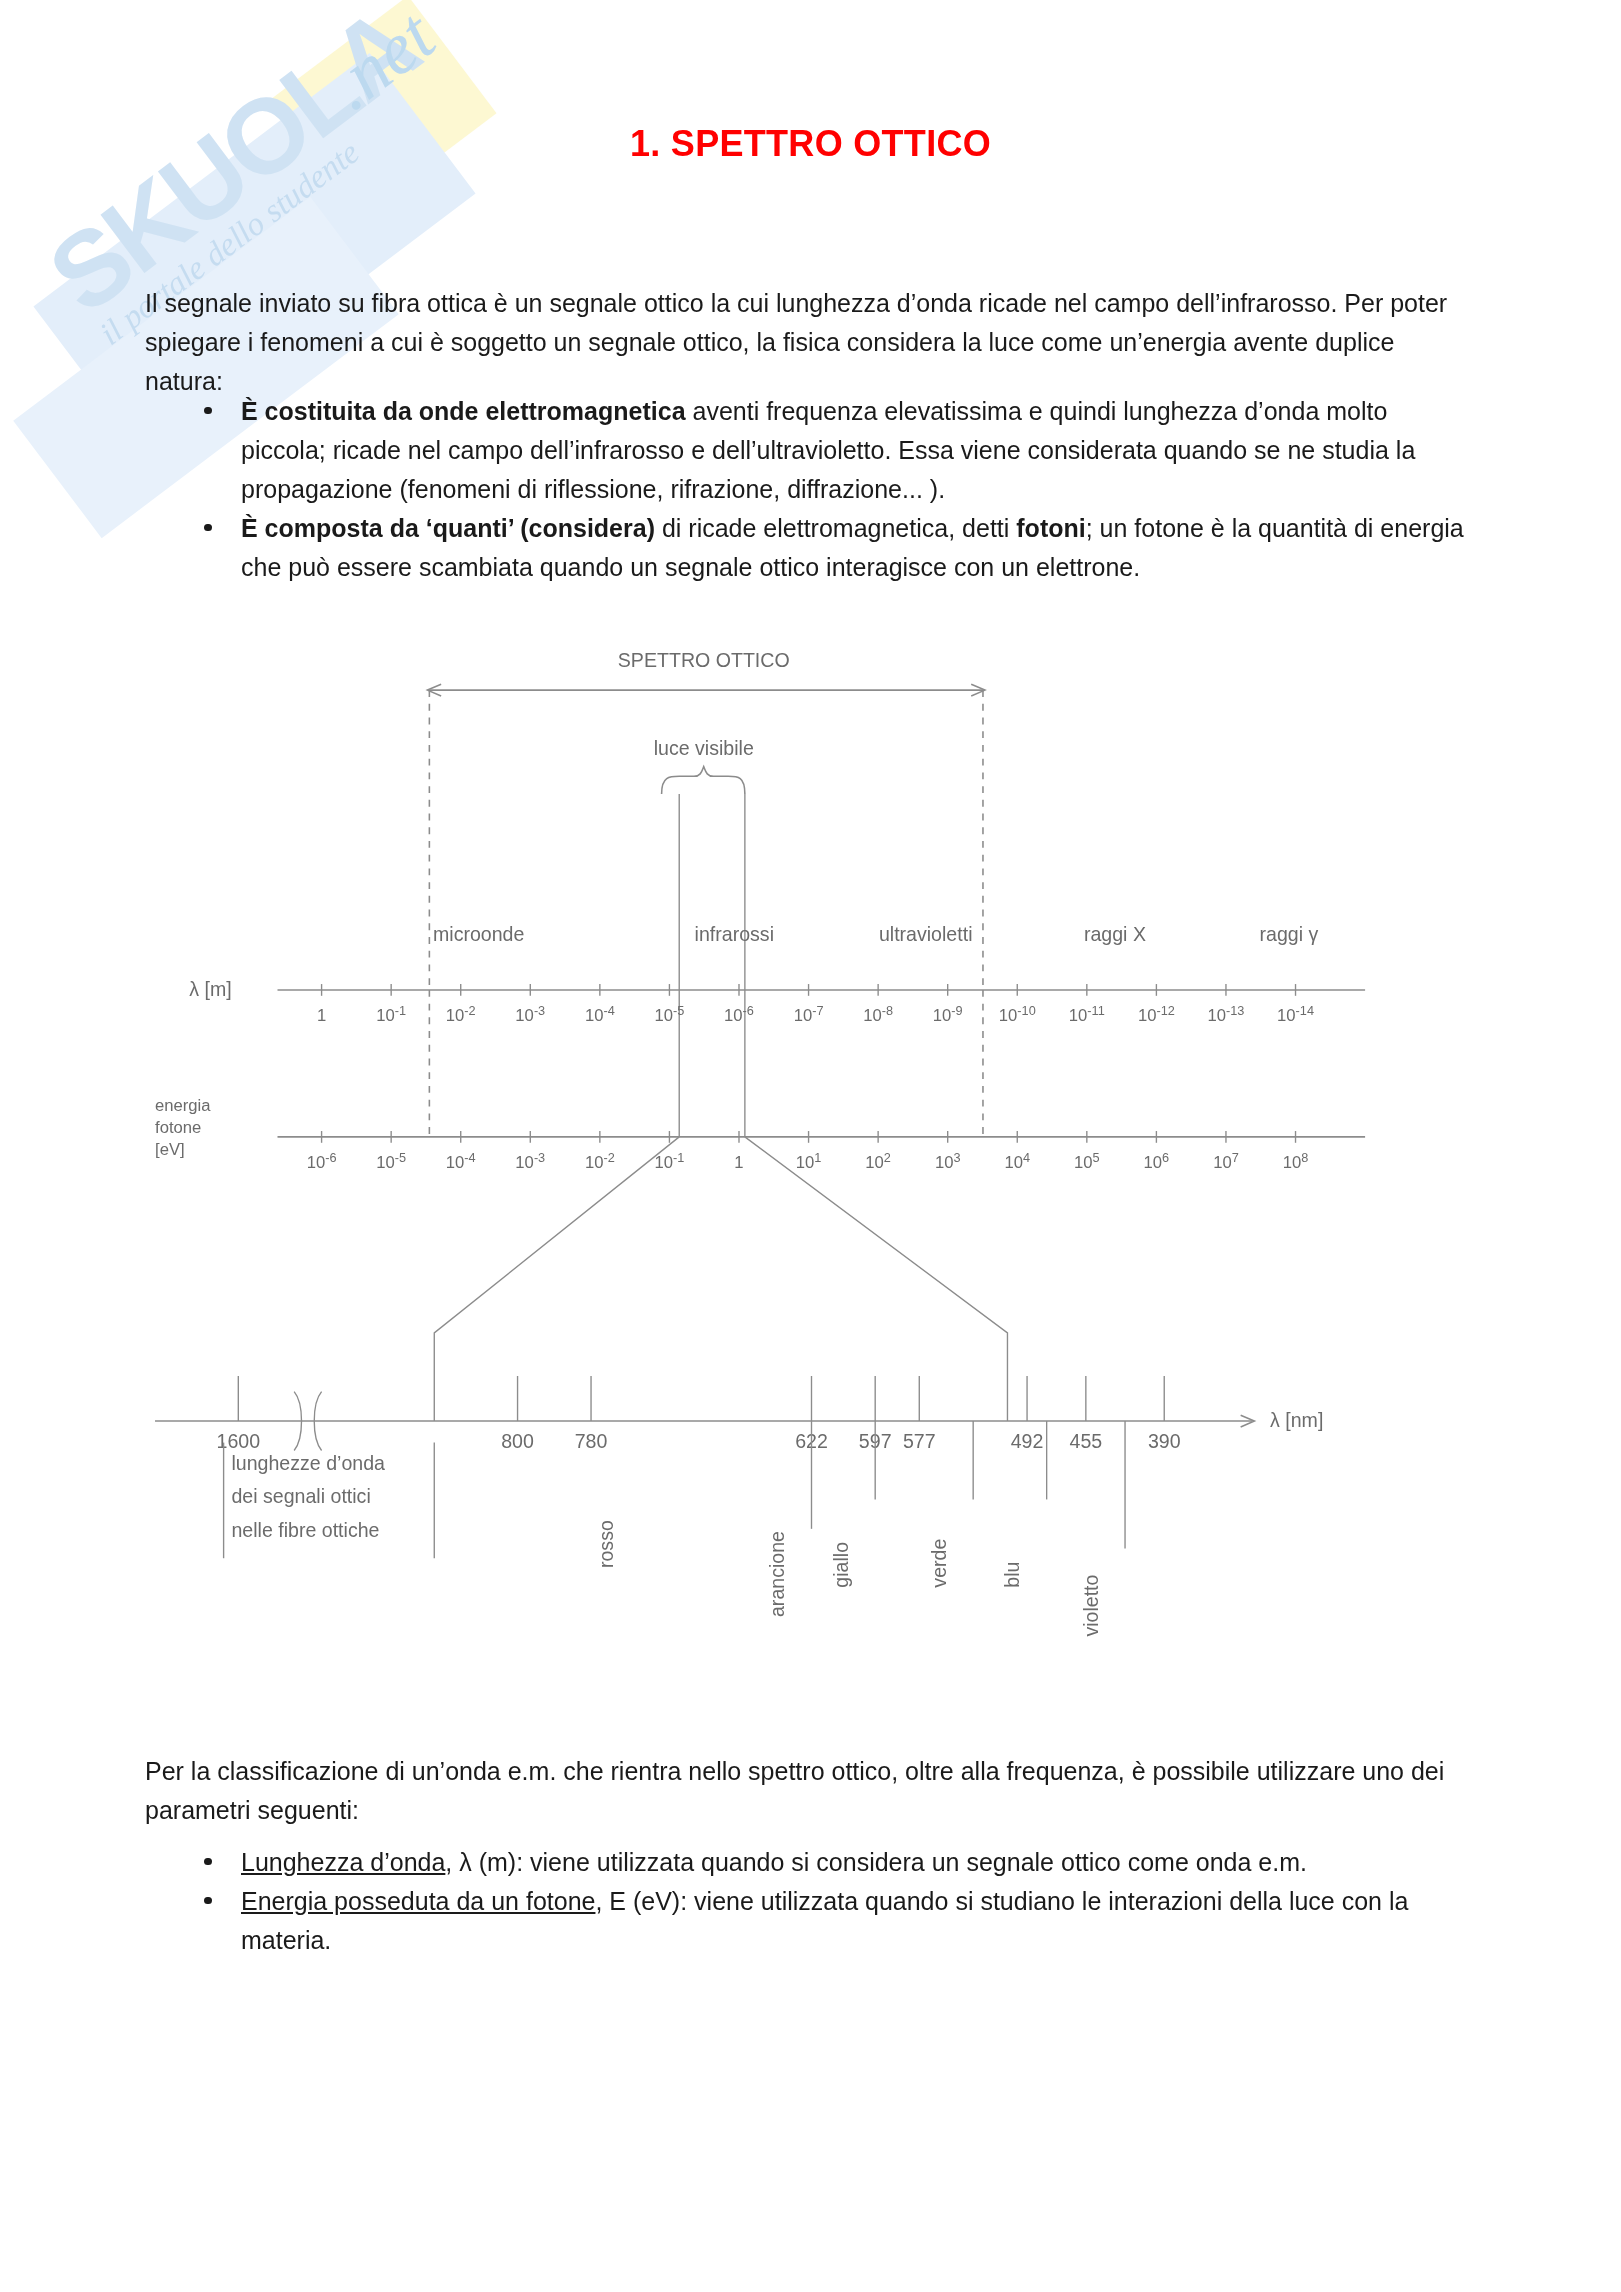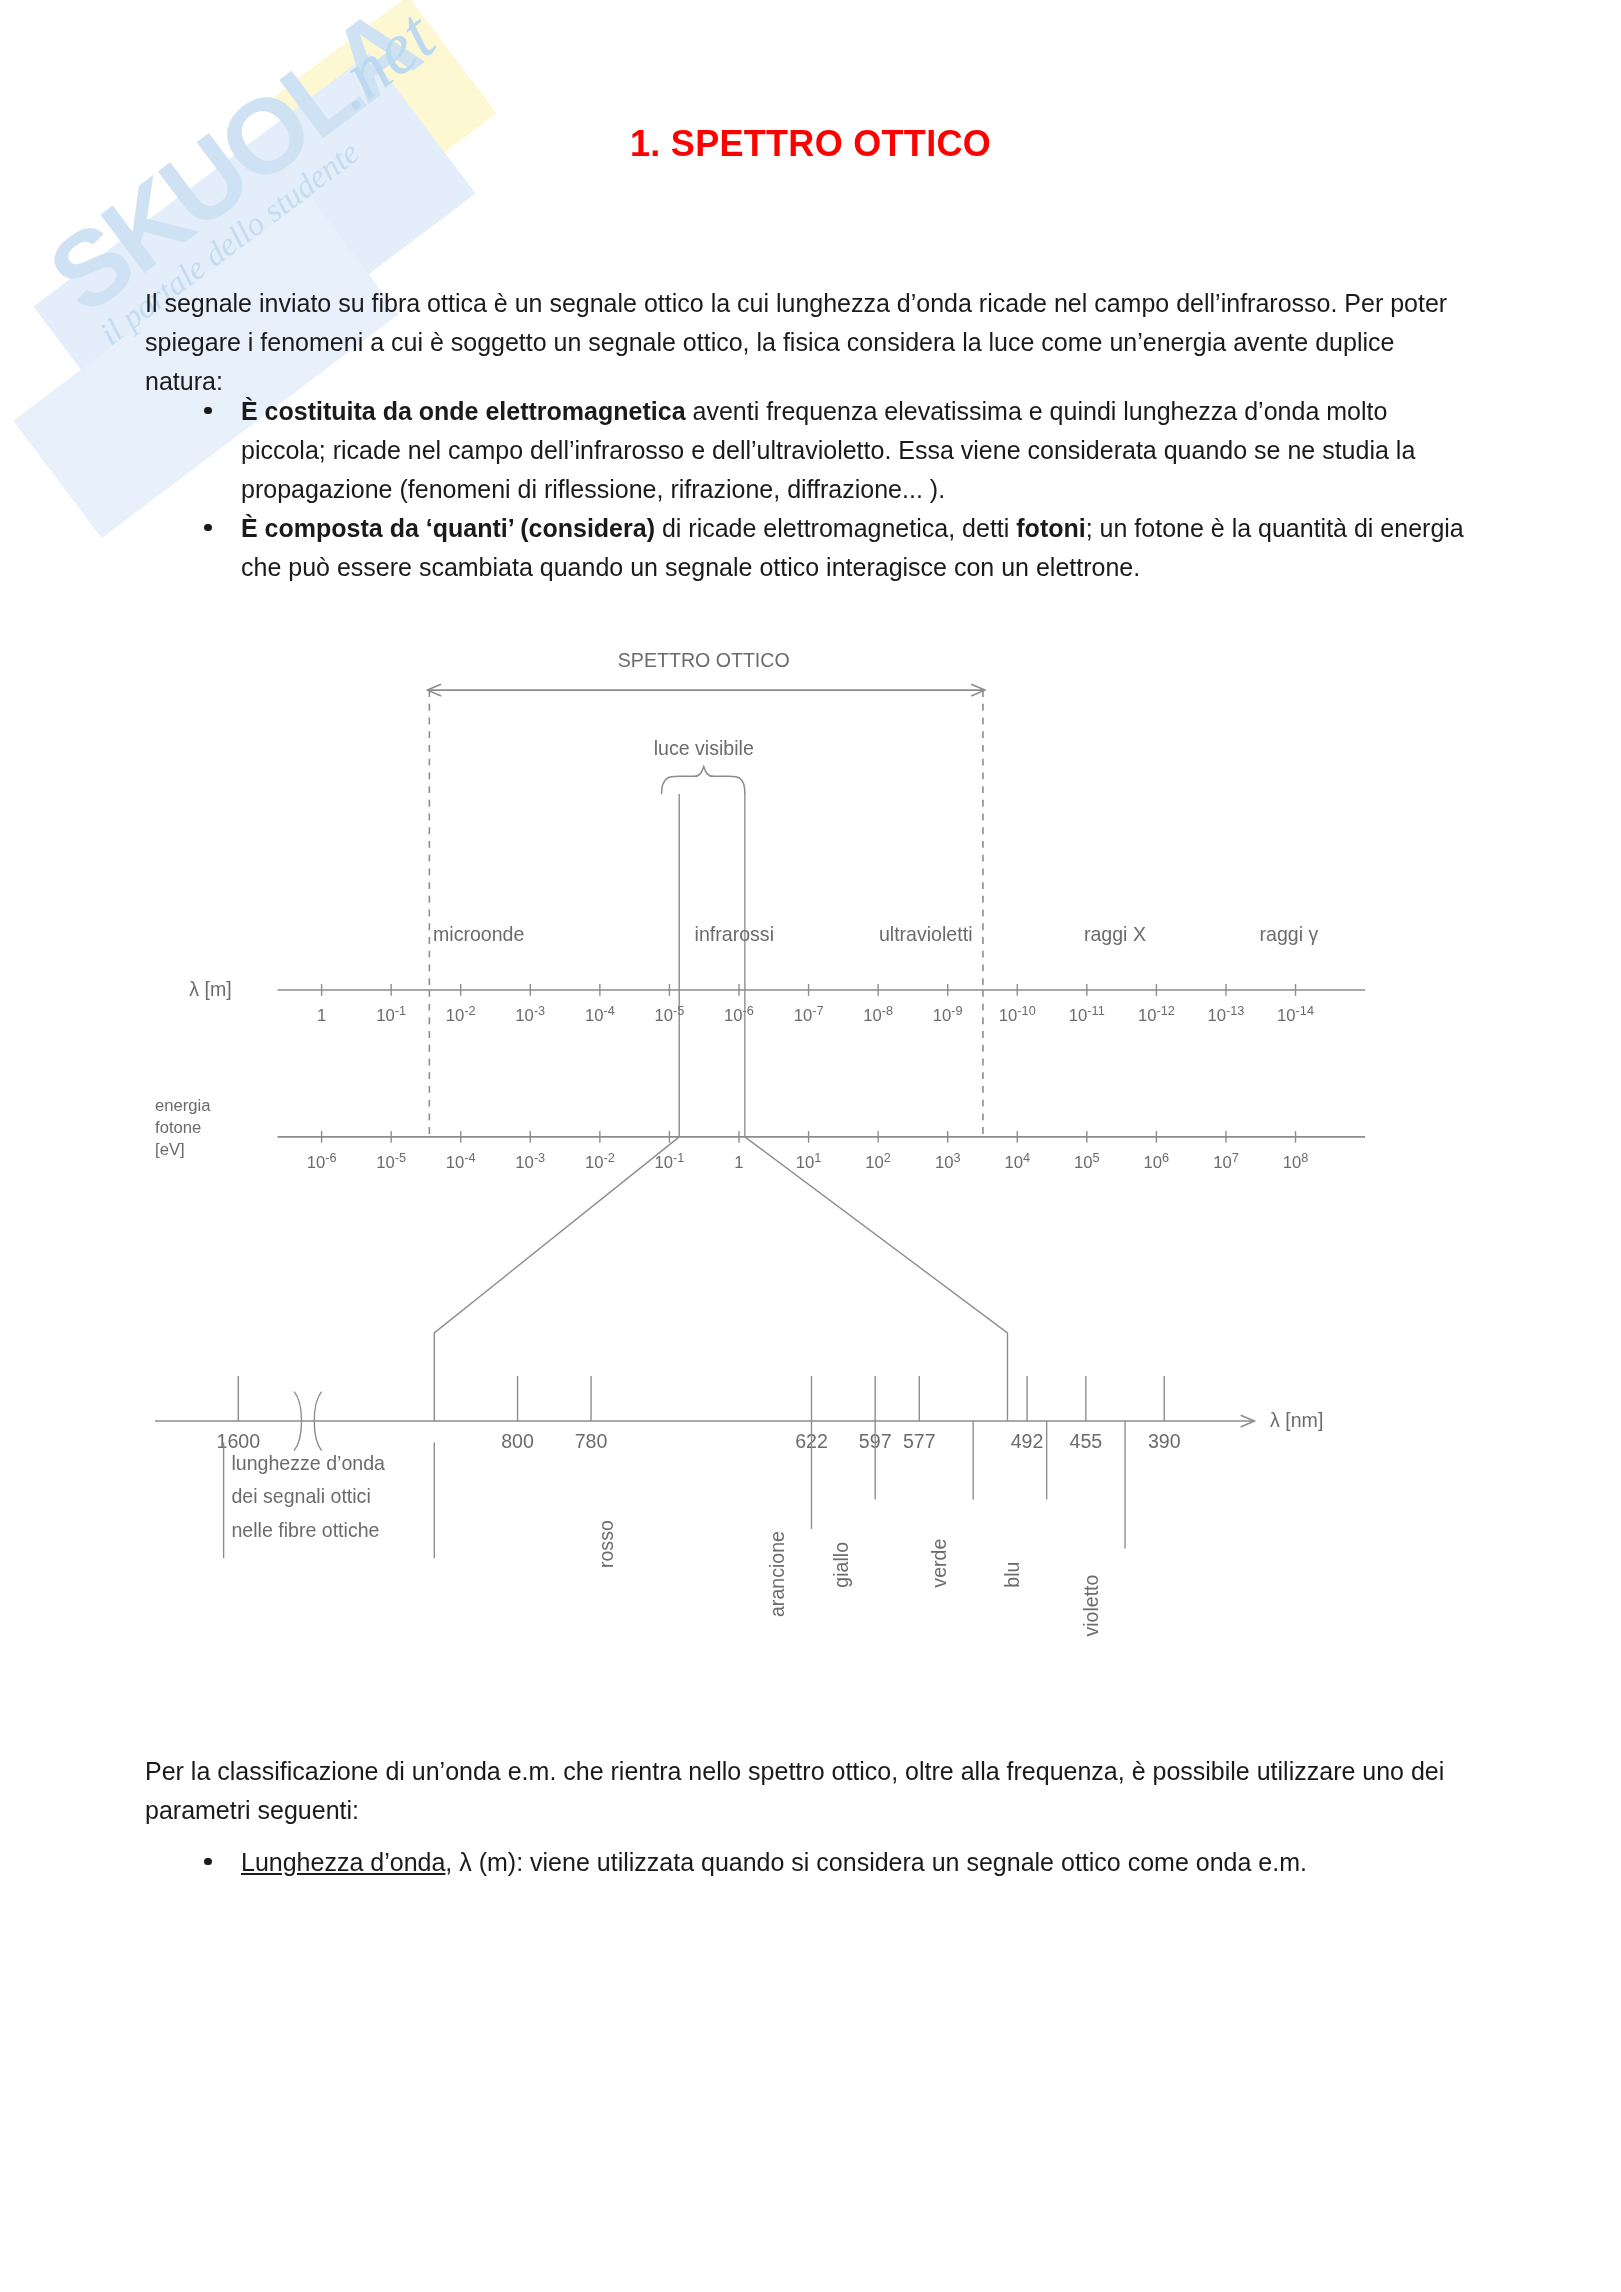--- a/index.html
+++ b/index.html
@@ -290,16 +290,20 @@
     </svg>
   </div>
 
   <div id="para2" class="body-block">Per la classificazione di un’onda e.m. che rientra nello spettro ottico, oltre alla frequenza, è possibile utilizzare uno dei parametri seguenti:</div>
 
   <ul id="bullets-bottom" class="bullets">
     <li>
       <span class="bullet-dot"></span>
       <span class="li-inner"><u class="u">Lunghezza d’onda</u><span>, λ (m): viene utilizzata quando si considera un segnale ottico come onda e.m.</span></span>
     </li>
+    <li>
+      <span class="bullet-dot"></span>
+      <span class="li-inner"><u class="u">Energia posseduta da un fotone</u><span>, E (eV): viene utilizzata quando si studiano le interazioni della luce con la materia.</span></span>
+    </li>
   </ul>
 
 </div>
 
 
 </body></html>

